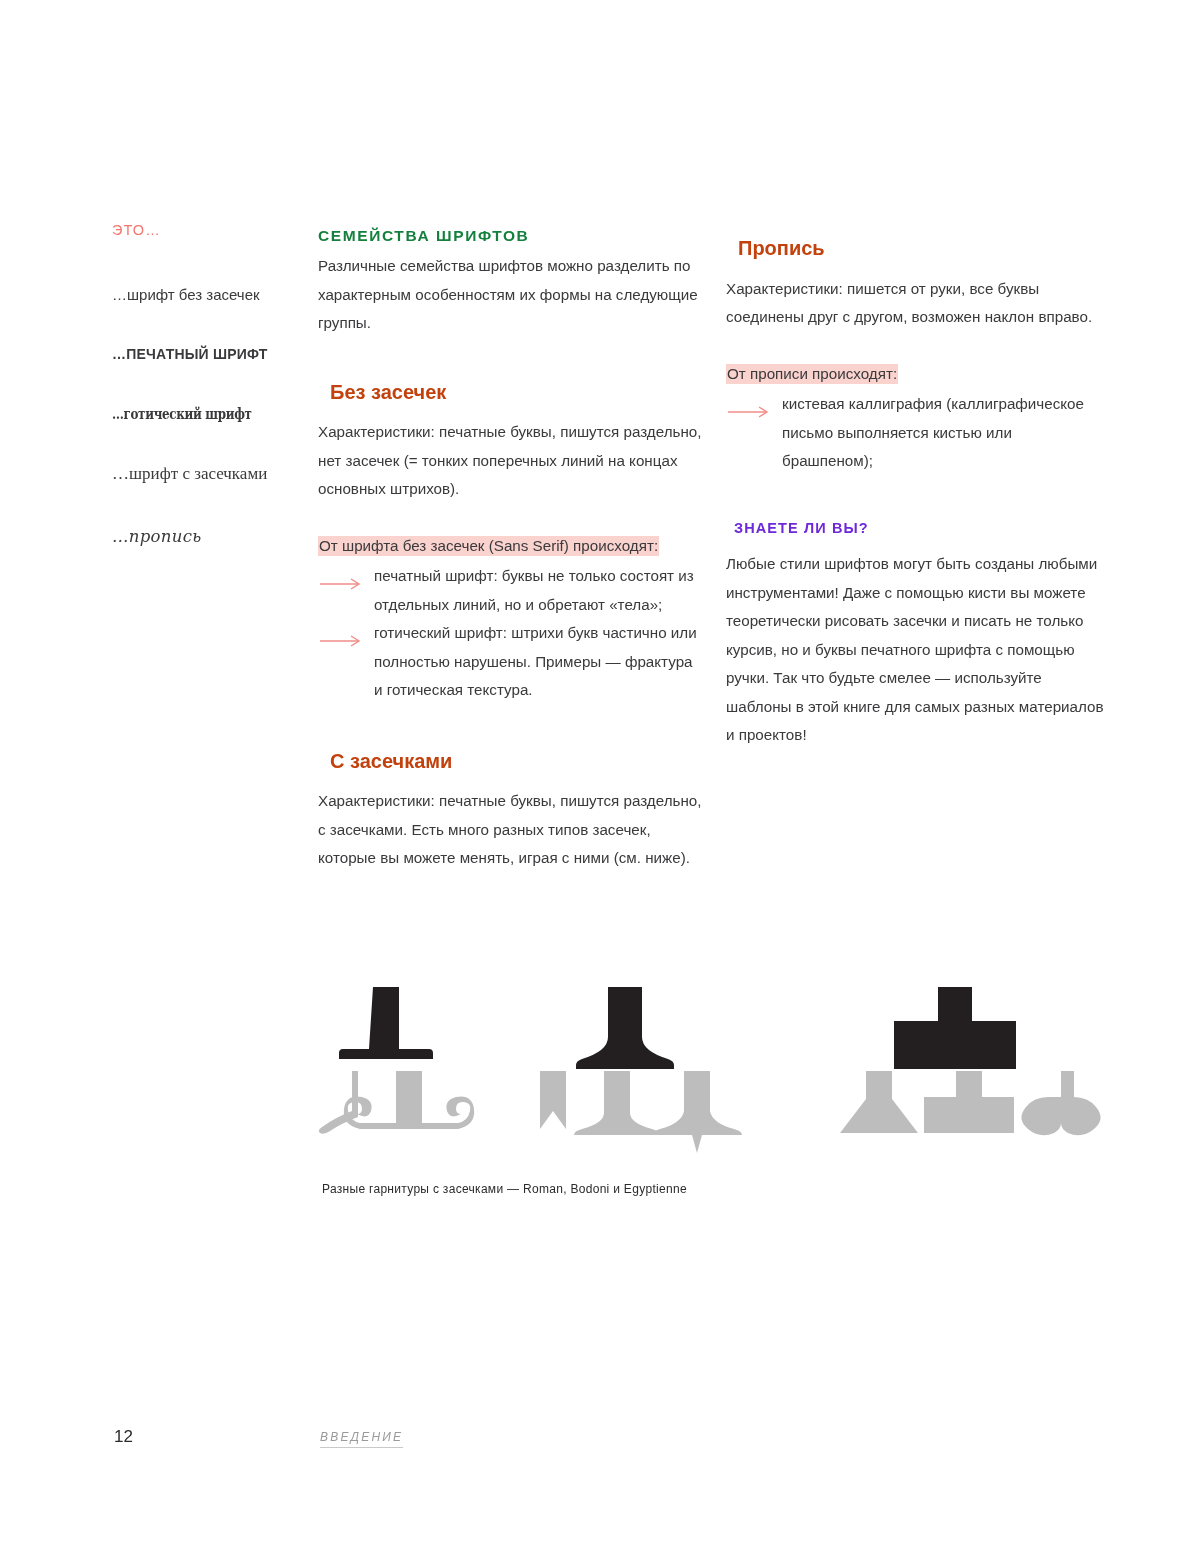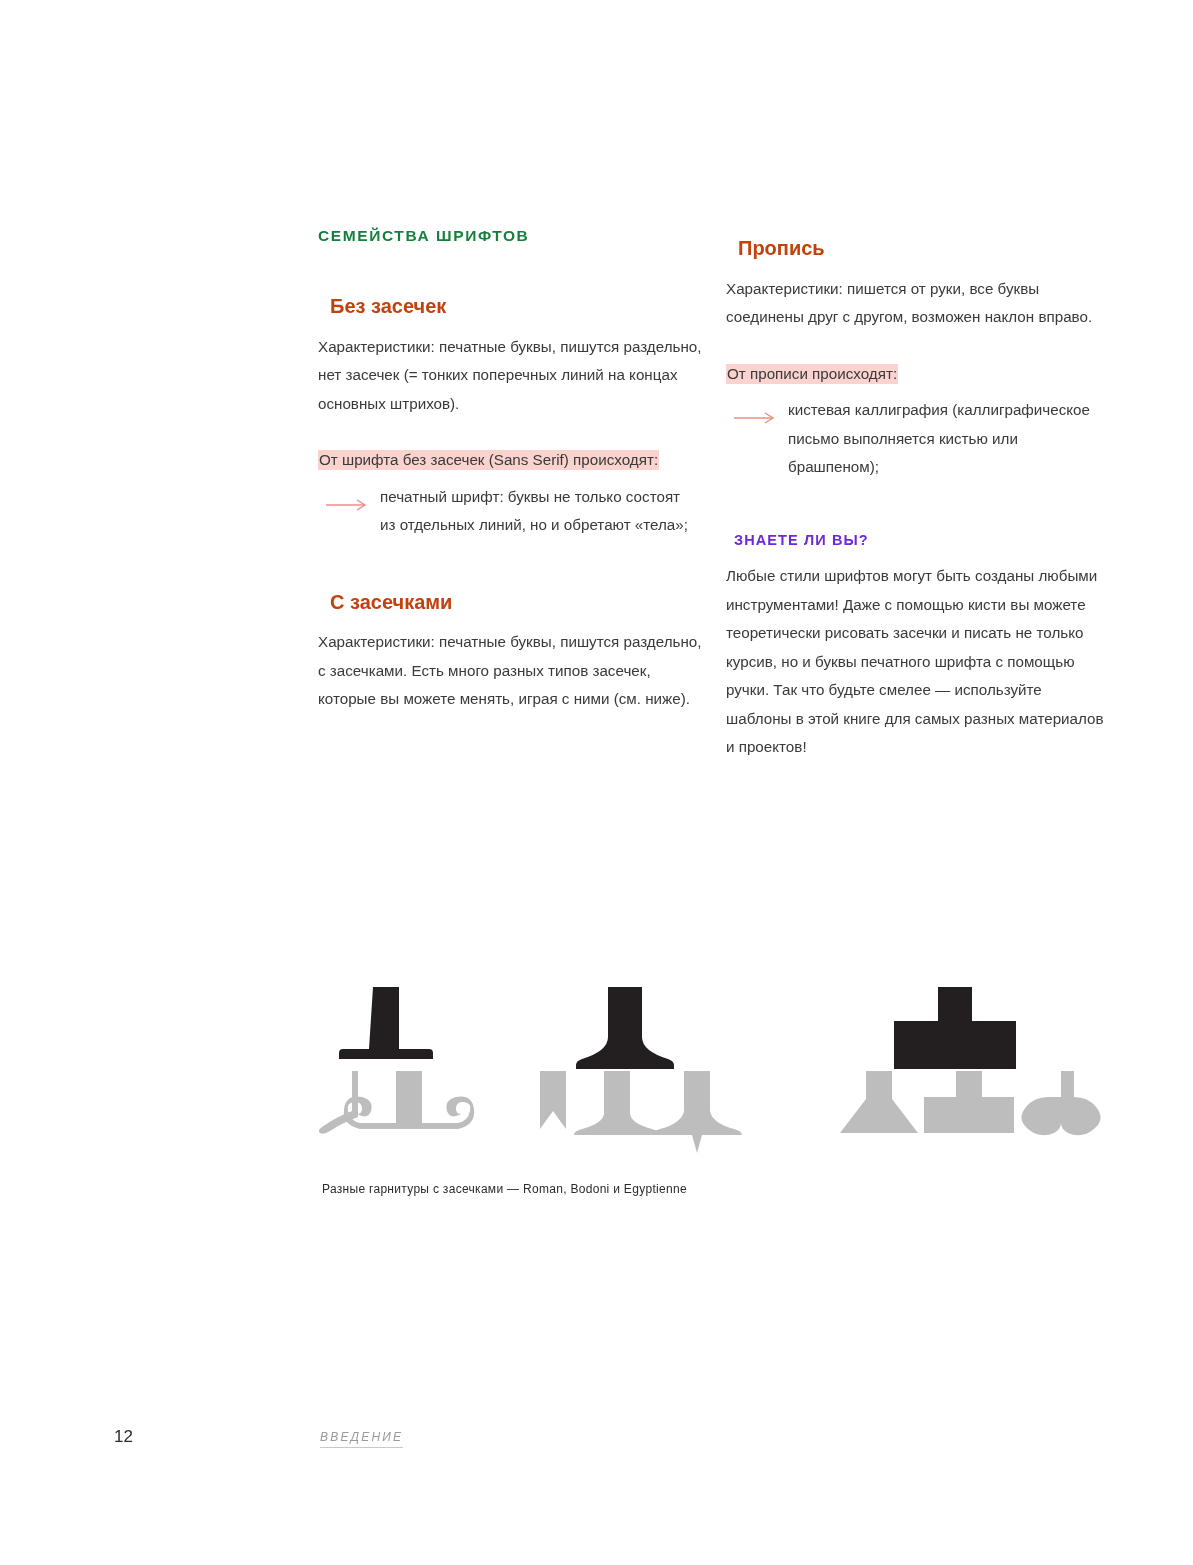--- a/index.html
+++ b/index.html
@@ -95,21 +95,21 @@
 
   
   .hl {
     background: #fad2ce;
     box-decoration-break: clone;
     -webkit-box-decoration-break: clone;
     padding: 1px 1px 2px 1px;
   }
 
   
-  .arrow-list { margin: 8px; padding: 0; list-style: none; }
+  .arrow-list { margin: 2px; padding: 0; list-style: none; }
   .arrow-item {
     position: relative;
     padding-left: 54px;
     margin: 0;
   }
   .arrow-icon {
     position: absolute;
     left: 0;
     top: 9px;
     width: 44px;
@@ -154,25 +154,39 @@
     border-bottom: 1px solid #c9c9cb;
     padding-bottom: 3px;
     font-style: italic;
   }
 </style>
 </head>
 <body>
 
 <div class="page">
 
+  <div class="sidebar">
+    <div class="sidebar-title">ЭТО…</div>
+
+    <div class="sidebar-item si-sans">…шрифт без засечек</div>
+
+    <div class="sidebar-item si-print">…ПЕЧАТНЫЙ ШРИФТ</div>
+
+    <div class="sidebar-item si-gothic">…готический шрифт</div>
+
+    <div class="sidebar-item si-serif">…шрифт с засечками</div>
+
+    <div class="sidebar-item si-script">…пропись</div>
+  </div>
 
   <div class="col col-mid">
 
     <h2 class="sec-title">СЕМЕЙСТВА ШРИФТОВ</h2>
 
+    <p class="body">Различные семейства шрифтов можно разделить по характерным особенностям их формы на следующие группы.</p>
 
     <div class="gap-lg"></div>
 
     <h3 class="sub-title">Без засечек</h3>
 
     <p class="body">Характеристики: печатные буквы, пишутся раздельно, нет засечек (= тонких поперечных линий на концах основных штрихов).</p>
 
     <div class="gap-md"></div>
 
     <p class="body">
@@ -181,20 +195,29 @@
 
     <ul class="arrow-list">
       <li class="arrow-item">
         <span class="arrow-icon">
           <svg viewBox="0 0 44 12" width="44" height="12" aria-hidden="true">
             <line x1="0" y1="6" x2="38" y2="6" stroke="#f08d87" stroke-width="1.4"></line>
             <polyline points="31,1 39,6 31,11" fill="none" stroke="#f08d87" stroke-width="1.4"></polyline>
           </svg>
         </span>
         <span>печатный шрифт: буквы не только состоят из отдельных линий, но и обретают «тела»;</span>
+      </li>
+      <li class="arrow-item">
+        <span class="arrow-icon">
+          <svg viewBox="0 0 44 12" width="44" height="12" aria-hidden="true">
+            <line x1="0" y1="6" x2="38" y2="6" stroke="#f08d87" stroke-width="1.4"></line>
+            <polyline points="31,1 39,6 31,11" fill="none" stroke="#f08d87" stroke-width="1.4"></polyline>
+          </svg>
+        </span>
+        <span>готический шрифт: штрихи букв частично или полностью нарушены. Примеры — фрактура и готическая текстура.</span>
       </li>
     </ul>
 
     <div class="gap-lg"></div>
 
     <h3 class="sub-title">С засечками</h3>
 
     <p class="body">Характеристики: печатные буквы, пишутся раздельно, с засечками. Есть много разных типов засечек, которые вы можете менять, играя с ними (см. ниже).</p>
   </div>
 

